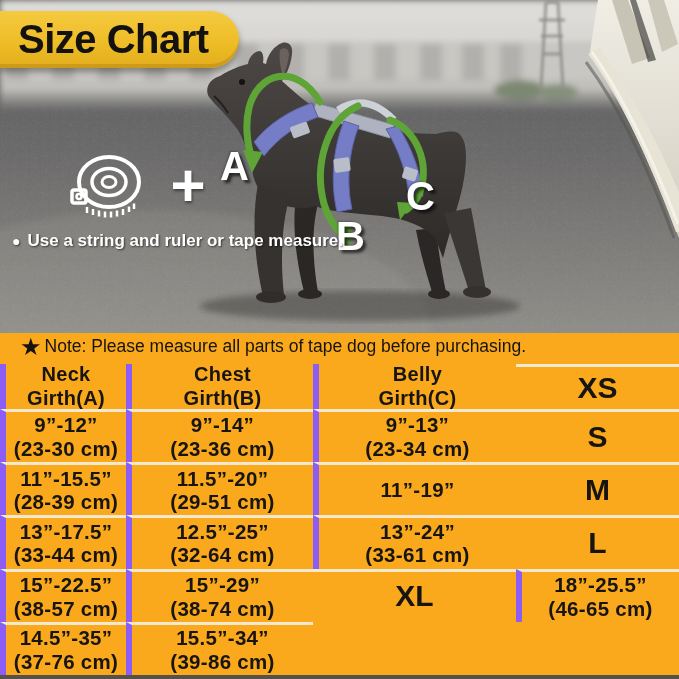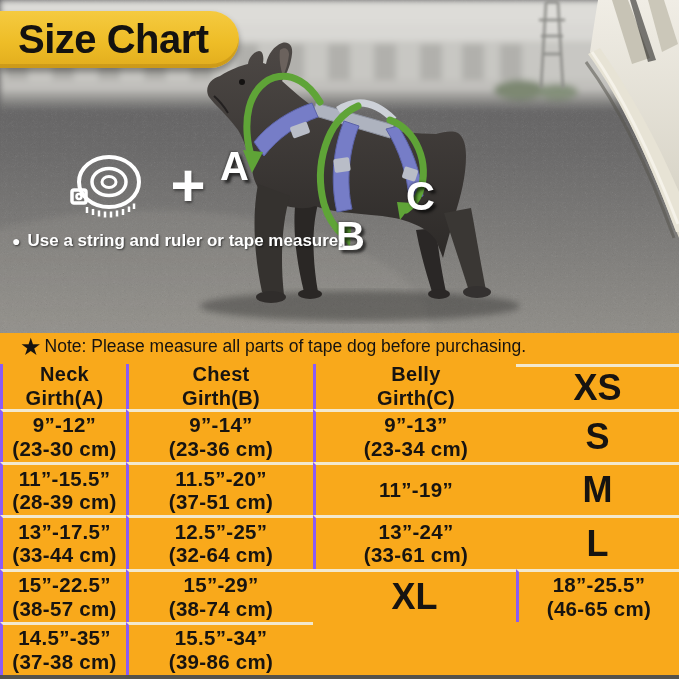--- a/index.html
+++ b/index.html
@@ -42,25 +42,25 @@
   .note{position:absolute;left:20px;top:3px;display:flex;align-items:center;
         color:#161310;white-space:nowrap;}
   .note .star{font-size:24px;line-height:20px;margin-right:3px;}
   .note .note-text{font-size:17.5px;font-weight:400;}
 
   .tbl{position:absolute;left:0;top:31px;width:679px;height:311px;
        display:grid;grid-template-columns:126px 187px 203px 163px;
        grid-template-rows:45px repeat(5,53.2px);}
   .cell{display:flex;flex-direction:column;align-items:center;justify-content:center;
         color:#171411;line-height:1.16;}
-  .cl{border-left:3px solid #8b5cf6;}
+  .cl{border-left:6px solid #8b5cf6;}
   .rt{border-top:3px solid #F3E9CE;}
   .hdr{font-size:20px;font-weight:700;letter-spacing:.3px;}
   .size-hdr{font-size:26px;font-weight:700;letter-spacing:1px;}
-  .size-val{font-size:36px;font-weight:700;}
+  .size-val{font-size:30px;font-weight:700;}
   .meas{font-size:20.5px;font-weight:700;letter-spacing:.3px;}
 
   .bottom-strip{position:absolute;left:0;bottom:0;width:679px;height:4px;background:#55524A;}
 </style>
 </head>
 <body>
 
 <div id="stage">
 
   <div class="photo">
@@ -252,21 +252,21 @@
 
       <div class="cell rt">
           <span class="size-val">S</span>
         </div>
       <div class="cell rt cl">
           <span class="meas">11”-15.5”</span>
           <span class="meas">(28-39 cm)</span>
         </div>
       <div class="cell rt cl">
           <span class="meas">11.5”-20”</span>
-          <span class="meas">(37-51 cm)</span>
+          <span class="meas">(29-51 cm)</span>
         </div>
       <div class="cell rt cl">
           <span class="meas">11”-19”</span>
         </div>
 
       <div class="cell rt">
           <span class="size-val">M</span>
         </div>
       <div class="cell rt cl">
           <span class="meas">13”-17.5”</span>
@@ -295,21 +295,21 @@
 
       <div class="cell rt">
           <span class="size-val">XL</span>
         </div>
       <div class="cell rt cl">
           <span class="meas">18”-25.5”</span>
           <span class="meas">(46-65 cm)</span>
         </div>
       <div class="cell rt cl">
           <span class="meas">14.5”-35”</span>
-          <span class="meas">(37-38 cm)</span>
+          <span class="meas">(37-76 cm)</span>
         </div>
       <div class="cell rt cl">
           <span class="meas">15.5”-34”</span>
           <span class="meas">(39-86 cm)</span>
         </div>
     </div>
 
     <div class="bottom-strip"></div>
   </div>
 </div>

